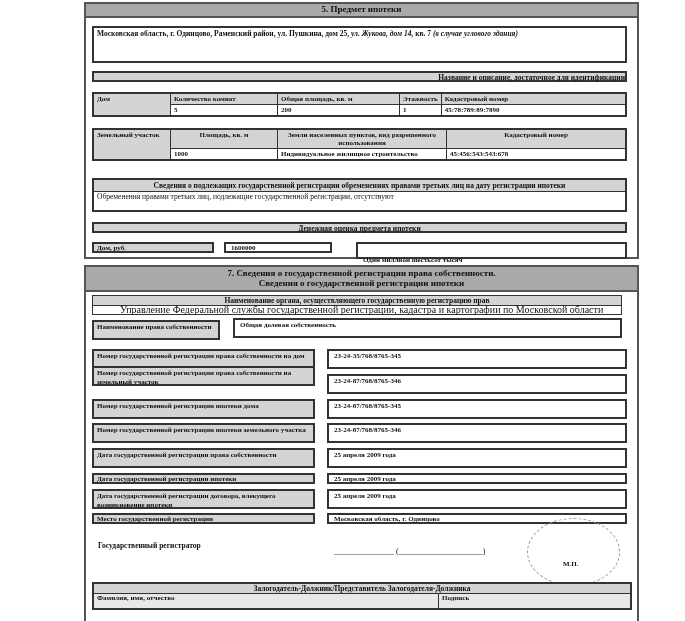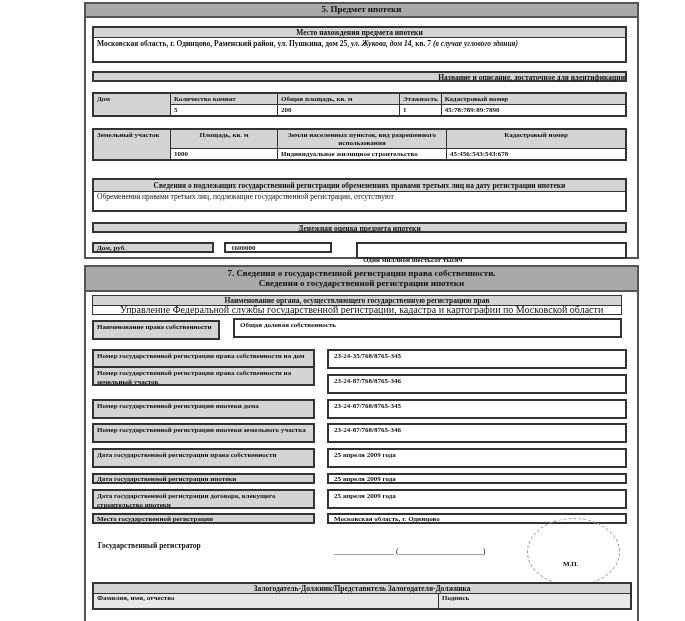--- a/index.html
+++ b/index.html
@@ -24,21 +24,20 @@
   .seal { border:1px dashed #999; border-radius:50%; }
 </style>
 </head>
 <body>
 
 <div class="abs frame" style="left:84px; top:2px; width:555px; height:257px;">
   <div class="sec-head" style="height:12px;">5. Предмет ипотеки</div>
 </div>
 
 <div class="abs box" style="left:92px; top:26px; width:535px; height:37px;">
-  <div class="hdr">Место нахождения предмета ипотеки</div>
   <div class="txt" style="padding:1px 3px;">
     <span class="b">Московская область, г. Одинцово, Раменский район, ул. Пушкина, дом 25,</span><span class="b i"> ул. Жукова, дом 14,</span><span class="b"> кв. 7</span><span class="b i"> (в случае углового здания)</span>
   </div>
 </div>
 
 <div class="abs box hdr" style="left:92px; top:71px; width:535px; height:11px; border-bottom:2px solid #333;text-align:right;">Название и описание, достаточное для идентификации</div>
 
 <table class="grid" style="left:92px; top:92px; width:535px; border:2px solid #333;">
   <tbody>
       <tr>
@@ -110,21 +109,21 @@
 
 <div class="abs lbl" style="left:92px; top:423px; width:223px; height:20px;">Номер государственной регистрации ипотеки земельного участка</div>
 <div class="abs val" style="left:327px; top:423px; width:300px; height:20px;">23-24-87/768/8765-346</div>
 
 <div class="abs lbl" style="left:92px; top:448px; width:223px; height:20px;">Дата государственной регистрации права собственности</div>
 <div class="abs val" style="left:327px; top:448px; width:300px; height:20px;">25 апреля 2009 года</div>
 
 <div class="abs lbl" style="left:92px; top:473px; width:223px; height:11px; padding-top:0;">Дата государственной регистрации ипотеки</div>
 <div class="abs val" style="left:327px; top:473px; width:300px; height:11px; padding-top:0;">25 апреля 2009 года</div>
 
-<div class="abs lbl" style="left:92px; top:489px; width:223px; height:20px;">Дата государственной регистрации договора, влекущего строительство ипотеки</div>
+<div class="abs lbl" style="left:92px; top:489px; width:223px; height:20px;">Дата государственной регистрации договора, влекущего возникновение ипотеки</div>
 <div class="abs val" style="left:327px; top:489px; width:300px; height:20px;">25 апреля 2009 года</div>
 
 <div class="abs lbl" style="left:92px; top:513px; width:223px; height:11px; padding-top:0;">Место государственной регистрации</div>
 <div class="abs val" style="left:327px; top:513px; width:300px; height:11px; padding-top:0;">Московская область, г. Одинцово</div>
 
 <div class="abs b" style="left:98px; top:541px; font-size:7.5px;">Государственный регистратор</div>
 <div class="abs" style="left:334px; top:547px; font-size:8px; white-space:nowrap;">_______________ (_____________________)</div>
 
 <div class="abs seal" style="left:527px; top:518px; width:93px; height:68px;"></div>
 <div class="abs b" style="left:563px; top:560px; font-size:7px;">М.П.</div>

